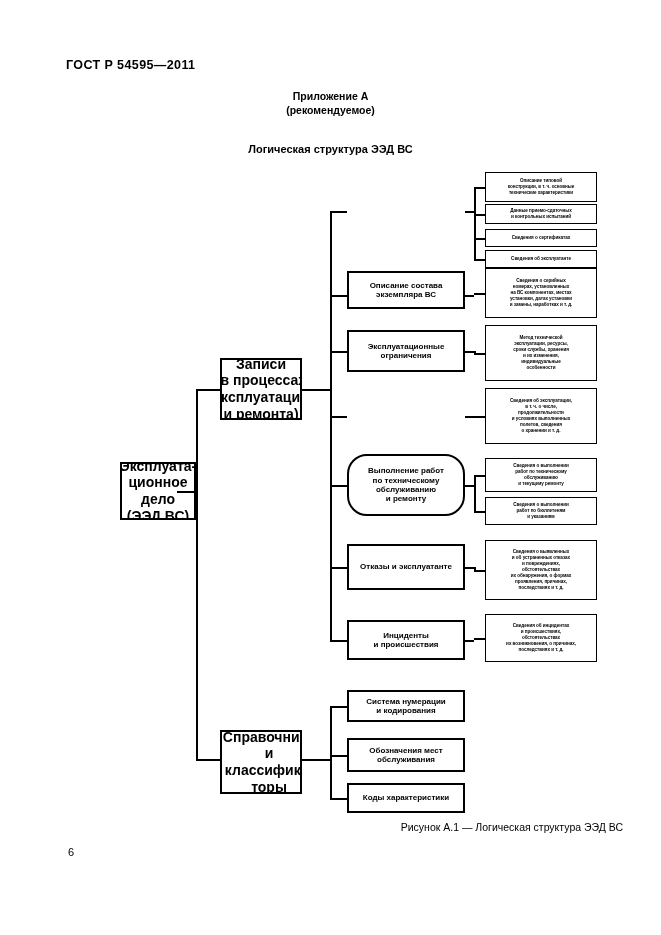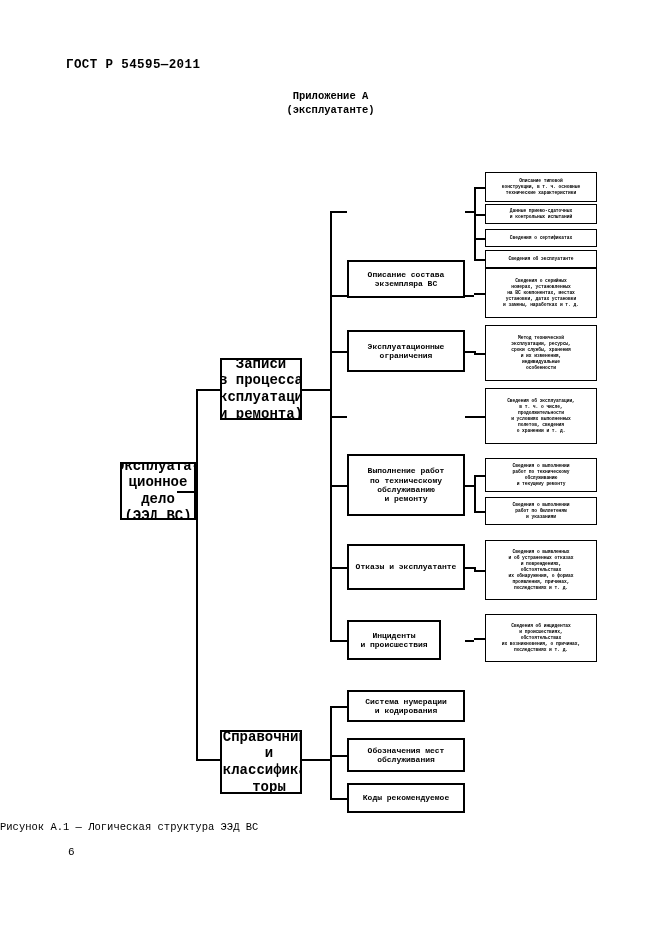--- a/index.html
+++ b/index.html
@@ -11,21 +11,20 @@
   body {
     font-family: "Liberation Sans", "DejaVu Sans", sans-serif;
     color: #000000;
   }
   #page {
     position: relative;
     width: 661px;
     height: 935px;
     overflow: hidden;
     background: #ffffff;
-    font-family: Liberation Mono, monospace;
   }
 
   
   .doc-header {
     position: absolute;
     left: 66px;
     top: 58px;
     font-size: 12.5px;
     font-weight: bold;
     letter-spacing: 0.4px;
@@ -48,20 +47,21 @@
     top: 143px;
     text-align: center;
     font-size: 11px;
     font-weight: bold;
   }
   #figure-caption {
     position: absolute;
     left: 0;
     top: 821px;
     width: 623px;
+    text-align: right;
     font-size: 10.5px;
   }
   #page-number {
     position: absolute;
     left: 68px;
     top: 846px;
     font-size: 11px;
   }
 
   
@@ -114,22 +114,23 @@
   .ln.v { width: 1.6px; }
 </style>
 </head>
 <body>
 
 <div id="page">
 
   <div class="doc-header">ГОСТ Р 54595—2011</div>
 
   <div class="appendix-line" id="appendix-a">Приложение А</div>
-  <div class="appendix-line" id="appendix-kind">(эксплуатанте)</div>
-
+  <div class="appendix-line" id="appendix-kind">(рекомендуемое)</div>
+
+  <div id="scheme-title">Логическая структура ЭЭД ВС</div>
 
   <div id="diagram">
       <div class="node lvl1" style="left: 101px; top: 462px; width: 76px; height: 58px; margin-left: 19px;">
         <span>Эксплуата-<br>ционное<br>дело<br>(ЭЭД ВС)</span>
       </div>
       <div class="ln h" style="left: 177px; top: 491px; width: 19px;"></div>
       <div class="ln v" style="left: 196px; top: 389px; height: 370px;"></div>
       <div class="node lvl2" style="left: 220px; top: 358px; width: 82px; height: 62px;">
         <span>Записи<br>(в процессах<br>эксплуатации<br>и ремонта)</span>
       </div>
@@ -148,21 +149,21 @@
       </div>
       <div class="ln h" style="left: 474px; top: 214px; width: 11px;"></div>
       <div class="node lvl4" style="left: 485px; top: 229px; width: 112px; height: 18px;">
         <span>Сведения о сертификатах</span>
       </div>
       <div class="ln h" style="left: 474px; top: 238px; width: 11px;"></div>
       <div class="node lvl4" style="left: 485px; top: 250px; width: 112px; height: 18px;">
         <span>Сведения об эксплуатанте</span>
       </div>
       <div class="ln h" style="left: 474px; top: 259px; width: 11px;"></div>
-      <div class="node lvl3" style="left: 347px; top: 260px; width: 118px; height: 38px;">
+      <div class="node lvl3" style="left: 347px; top: 271px; width: 118px; height: 38px;">
         <span>Описание состава<br>экземпляра ВС</span>
       </div>
       <div class="ln h" style="left: 330px; top: 295px; width: 17px;"></div>
       <div class="ln h" style="left: 465px; top: 295px; width: 9px;"></div>
       <div class="ln v" style="left: 474px; top: 293px; height: 2px;"></div>
       <div class="node lvl4" style="left: 485px; top: 268px; width: 112px; height: 50px;">
         <span>Сведения о серийных<br>номерах, установленных<br>на ВС компонентах, местах<br>установки, датах установки<br>и замены, наработках и т. д.</span>
       </div>
       <div class="ln h" style="left: 474px; top: 293px; width: 11px;"></div>
       <div class="node lvl3" style="left: 347px; top: 330px; width: 118px; height: 42px;">
@@ -175,21 +176,21 @@
         <span>Метод технической<br>эксплуатации, ресурсы,<br>сроки службы, хранения<br>и их изменения,<br>индивидуальные<br>особенности</span>
       </div>
       <div class="ln h" style="left: 474px; top: 353px; width: 11px;"></div>
       <div class="ln h" style="left: 330px; top: 416px; width: 17px;"></div>
       <div class="ln h" style="left: 465px; top: 416px; width: 9px;"></div>
       <div class="ln v" style="left: 474px; top: 416px; height: 0px;"></div>
       <div class="node lvl4" style="left: 485px; top: 388px; width: 112px; height: 56px;">
         <span>Сведения об эксплуатации,<br>в т. ч. о числе,<br>продолжительности<br>и условиях выполненных<br>полетов, сведения<br>о хранении и т. д.</span>
       </div>
       <div class="ln h" style="left: 474px; top: 416px; width: 11px;"></div>
-      <div class="node lvl3" style="left: 347px; top: 454px; width: 118px; height: 62px;">
+      <div class="node lvl3" style="left: 347px; top: 454px; width: 118px; height: 62px; border-radius: 20px;">
         <span>Выполнение работ<br>по техническому<br>обслуживанию<br>и ремонту</span>
       </div>
       <div class="ln h" style="left: 330px; top: 485px; width: 17px;"></div>
       <div class="ln h" style="left: 465px; top: 485px; width: 9px;"></div>
       <div class="ln v" style="left: 474px; top: 475px; height: 36px;"></div>
       <div class="node lvl4" style="left: 485px; top: 458px; width: 112px; height: 34px;">
         <span>Сведения о выполнении<br>работ по техническому<br>обслуживанию<br>и текущему ремонту</span>
       </div>
       <div class="ln h" style="left: 474px; top: 475px; width: 11px;"></div>
       <div class="node lvl4" style="left: 485px; top: 497px; width: 112px; height: 28px;">
@@ -199,21 +200,21 @@
       <div class="node lvl3" style="left: 347px; top: 544px; width: 118px; height: 46px;">
         <span>Отказы и эксплуатанте</span>
       </div>
       <div class="ln h" style="left: 330px; top: 567px; width: 17px;"></div>
       <div class="ln h" style="left: 465px; top: 567px; width: 9px;"></div>
       <div class="ln v" style="left: 474px; top: 567px; height: 3px;"></div>
       <div class="node lvl4" style="left: 485px; top: 540px; width: 112px; height: 60px;">
         <span>Сведения о выявленных<br>и об устраненных отказах<br>и повреждениях,<br>обстоятельствах<br>их обнаружения, о формах<br>проявления, причинах,<br>последствиях и т. д.</span>
       </div>
       <div class="ln h" style="left: 474px; top: 570px; width: 11px;"></div>
-      <div class="node lvl3" style="left: 347px; top: 620px; width: 94px; height: 40px;">
+      <div class="node lvl3" style="left: 347px; top: 620px; width: 118px; height: 40px;">
         <span>Инциденты<br>и происшествия</span>
       </div>
       <div class="ln h" style="left: 330px; top: 640px; width: 17px;"></div>
       <div class="ln h" style="left: 465px; top: 640px; width: 9px;"></div>
       <div class="ln v" style="left: 474px; top: 638px; height: 2px;"></div>
       <div class="node lvl4" style="left: 485px; top: 614px; width: 112px; height: 48px;">
         <span>Сведения об инцидентах<br>и происшествиях,<br>обстоятельствах<br>их возникновения, о причинах,<br>последствиях и т. д.</span>
       </div>
       <div class="ln h" style="left: 474px; top: 638px; width: 11px;"></div>
       <div class="node lvl2" style="left: 220px; top: 730px; width: 82px; height: 64px; padding-left: 16px;">
@@ -224,21 +225,21 @@
       <div class="ln v" style="left: 330px; top: 706px; height: 92px;"></div>
       <div class="node lvl3" style="left: 347px; top: 690px; width: 118px; height: 32px;">
         <span>Система нумерации<br>и кодирования</span>
       </div>
       <div class="ln h" style="left: 330px; top: 706px; width: 17px;"></div>
       <div class="node lvl3" style="left: 347px; top: 738px; width: 118px; height: 34px;">
         <span>Обозначения мест<br>обслуживания</span>
       </div>
       <div class="ln h" style="left: 330px; top: 755px; width: 17px;"></div>
       <div class="node lvl3" style="left: 347px; top: 783px; width: 118px; height: 30px;">
-        <span>Коды рекомендуемое</span>
+        <span>Коды характеристики</span>
       </div>
       <div class="ln h" style="left: 330px; top: 798px; width: 17px;"></div>
     </div>
 
   <div id="figure-caption">Рисунок А.1 — Логическая структура ЭЭД ВС</div>
 
   <div id="page-number">6</div>
 </div>
 
 </body></html>

